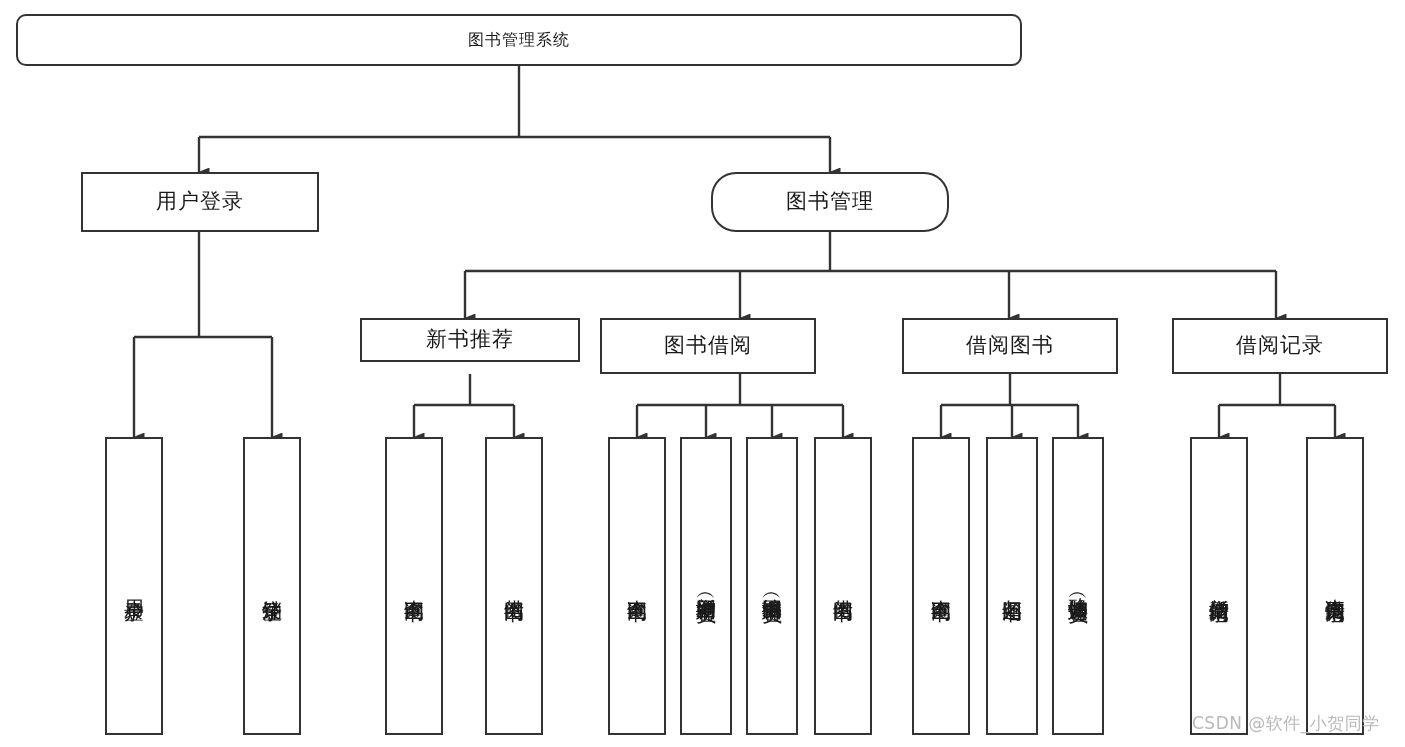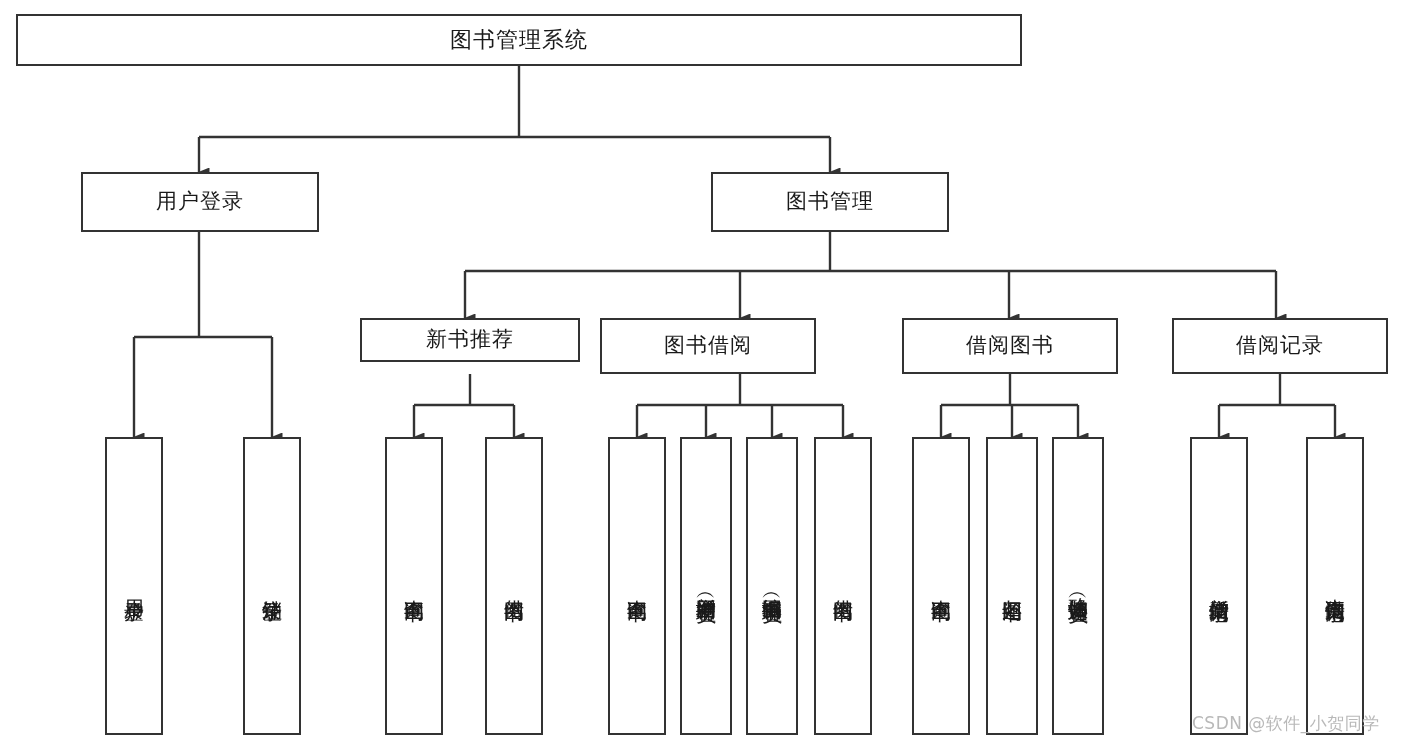--- a/index.html
+++ b/index.html
@@ -50,21 +50,22 @@
     line-height: 1.35;
     text-align: center;
     padding: 6px 0;
   }
   .node.vert .label {
     writing-mode: vertical-rl;
     text-orientation: upright;
     white-space: nowrap;
   }
   .node.root {
-    font-size: 22px;
+    font-size: 16px;
+    border-radius: 10px;
   }
   .watermark {
     position: absolute;
     color: #b9b9b9;
     font-size: 17px;
     letter-spacing: 0.5px;
     white-space: nowrap;
     user-select: none;
   }
 </style>
@@ -116,21 +117,21 @@
       </g>
   </svg>
 
   <div id="node-layer">
       <div class="node horiz root" style="left: 16px; top: 14px; width: 1006px; height: 52px;">
         <span class="label">图书管理系统</span>
       </div>
       <div class="node horiz" style="left: 81px; top: 172px; width: 238px; height: 60px;">
         <span class="label">用户登录</span>
       </div>
-      <div class="node horiz" style="left: 711px; top: 172px; width: 238px; height: 60px;">
+      <div class="node horiz" style="left: 711px; top: 172px; width: 238px; height: 60px; border-radius: 25px;">
         <span class="label">图书管理</span>
       </div>
       <div class="node horiz" style="left: 360px; top: 318px; width: 220px; height: 44px;">
         <span class="label">新书推荐</span>
       </div>
       <div class="node horiz" style="left: 600px; top: 318px; width: 216px; height: 56px; align-items: center;">
         <span class="label">图书借阅</span>
       </div>
       <div class="node horiz" style="left: 902px; top: 318px; width: 216px; height: 56px;">
         <span class="label">借阅图书</span>

